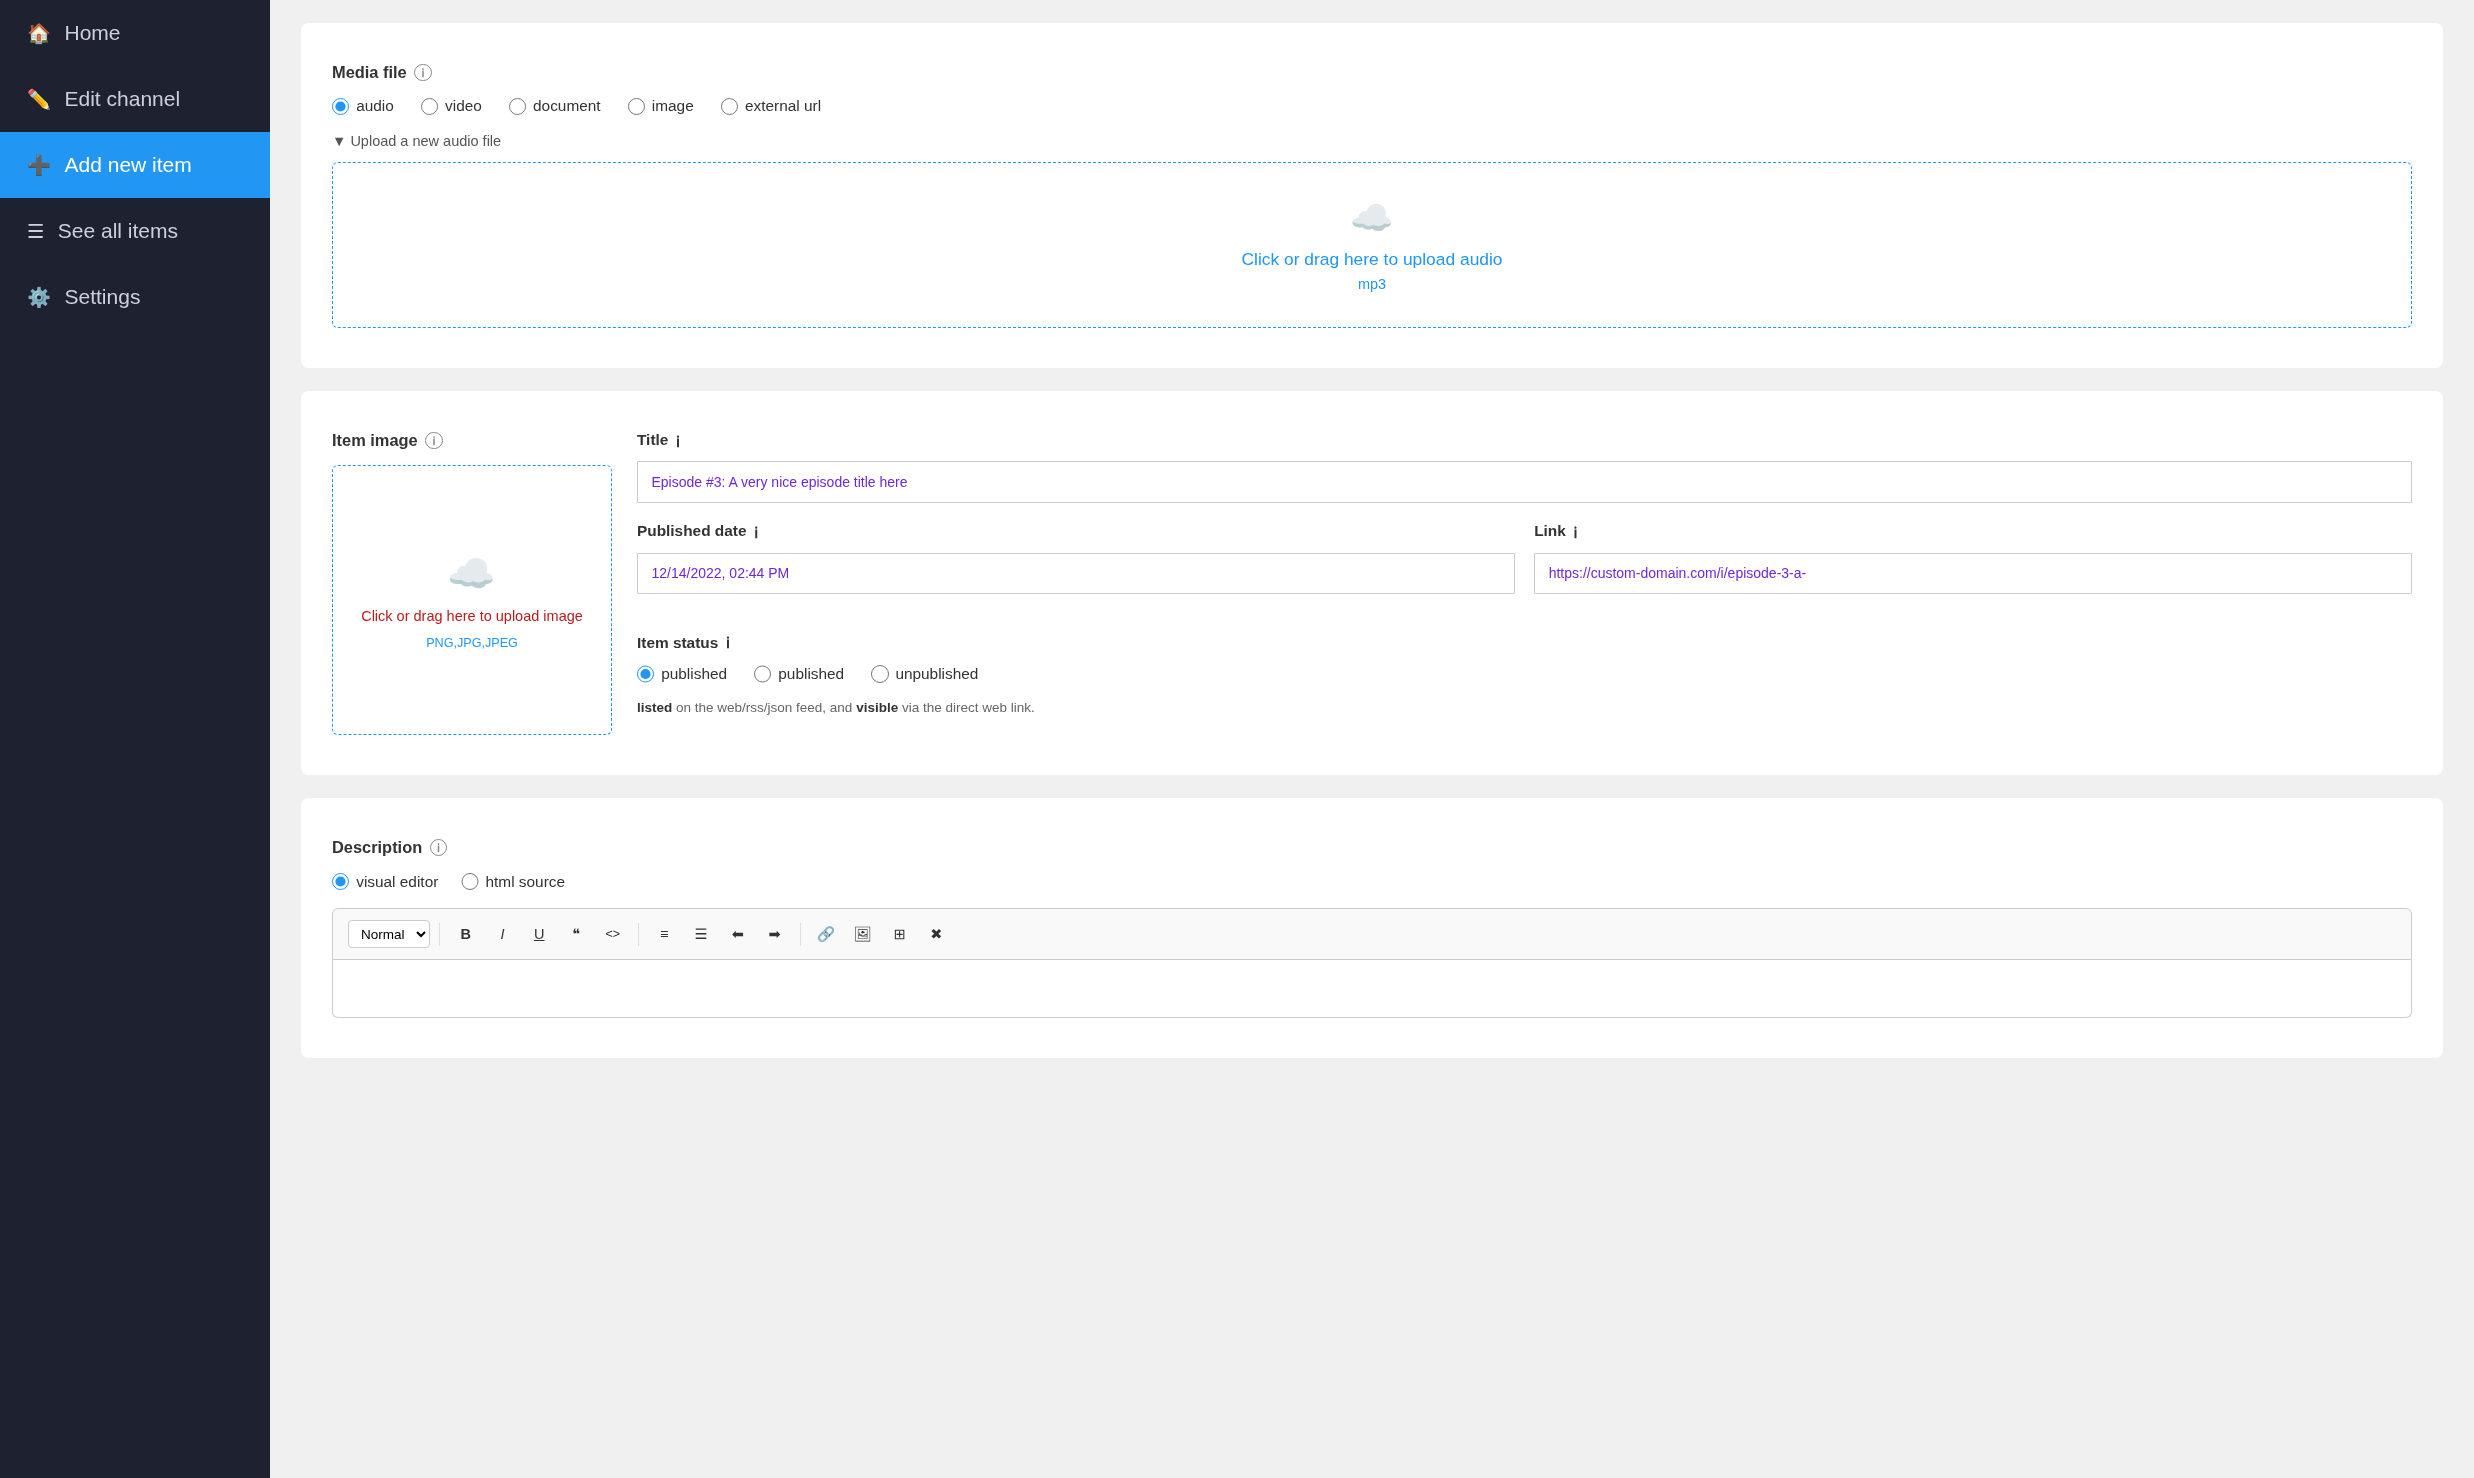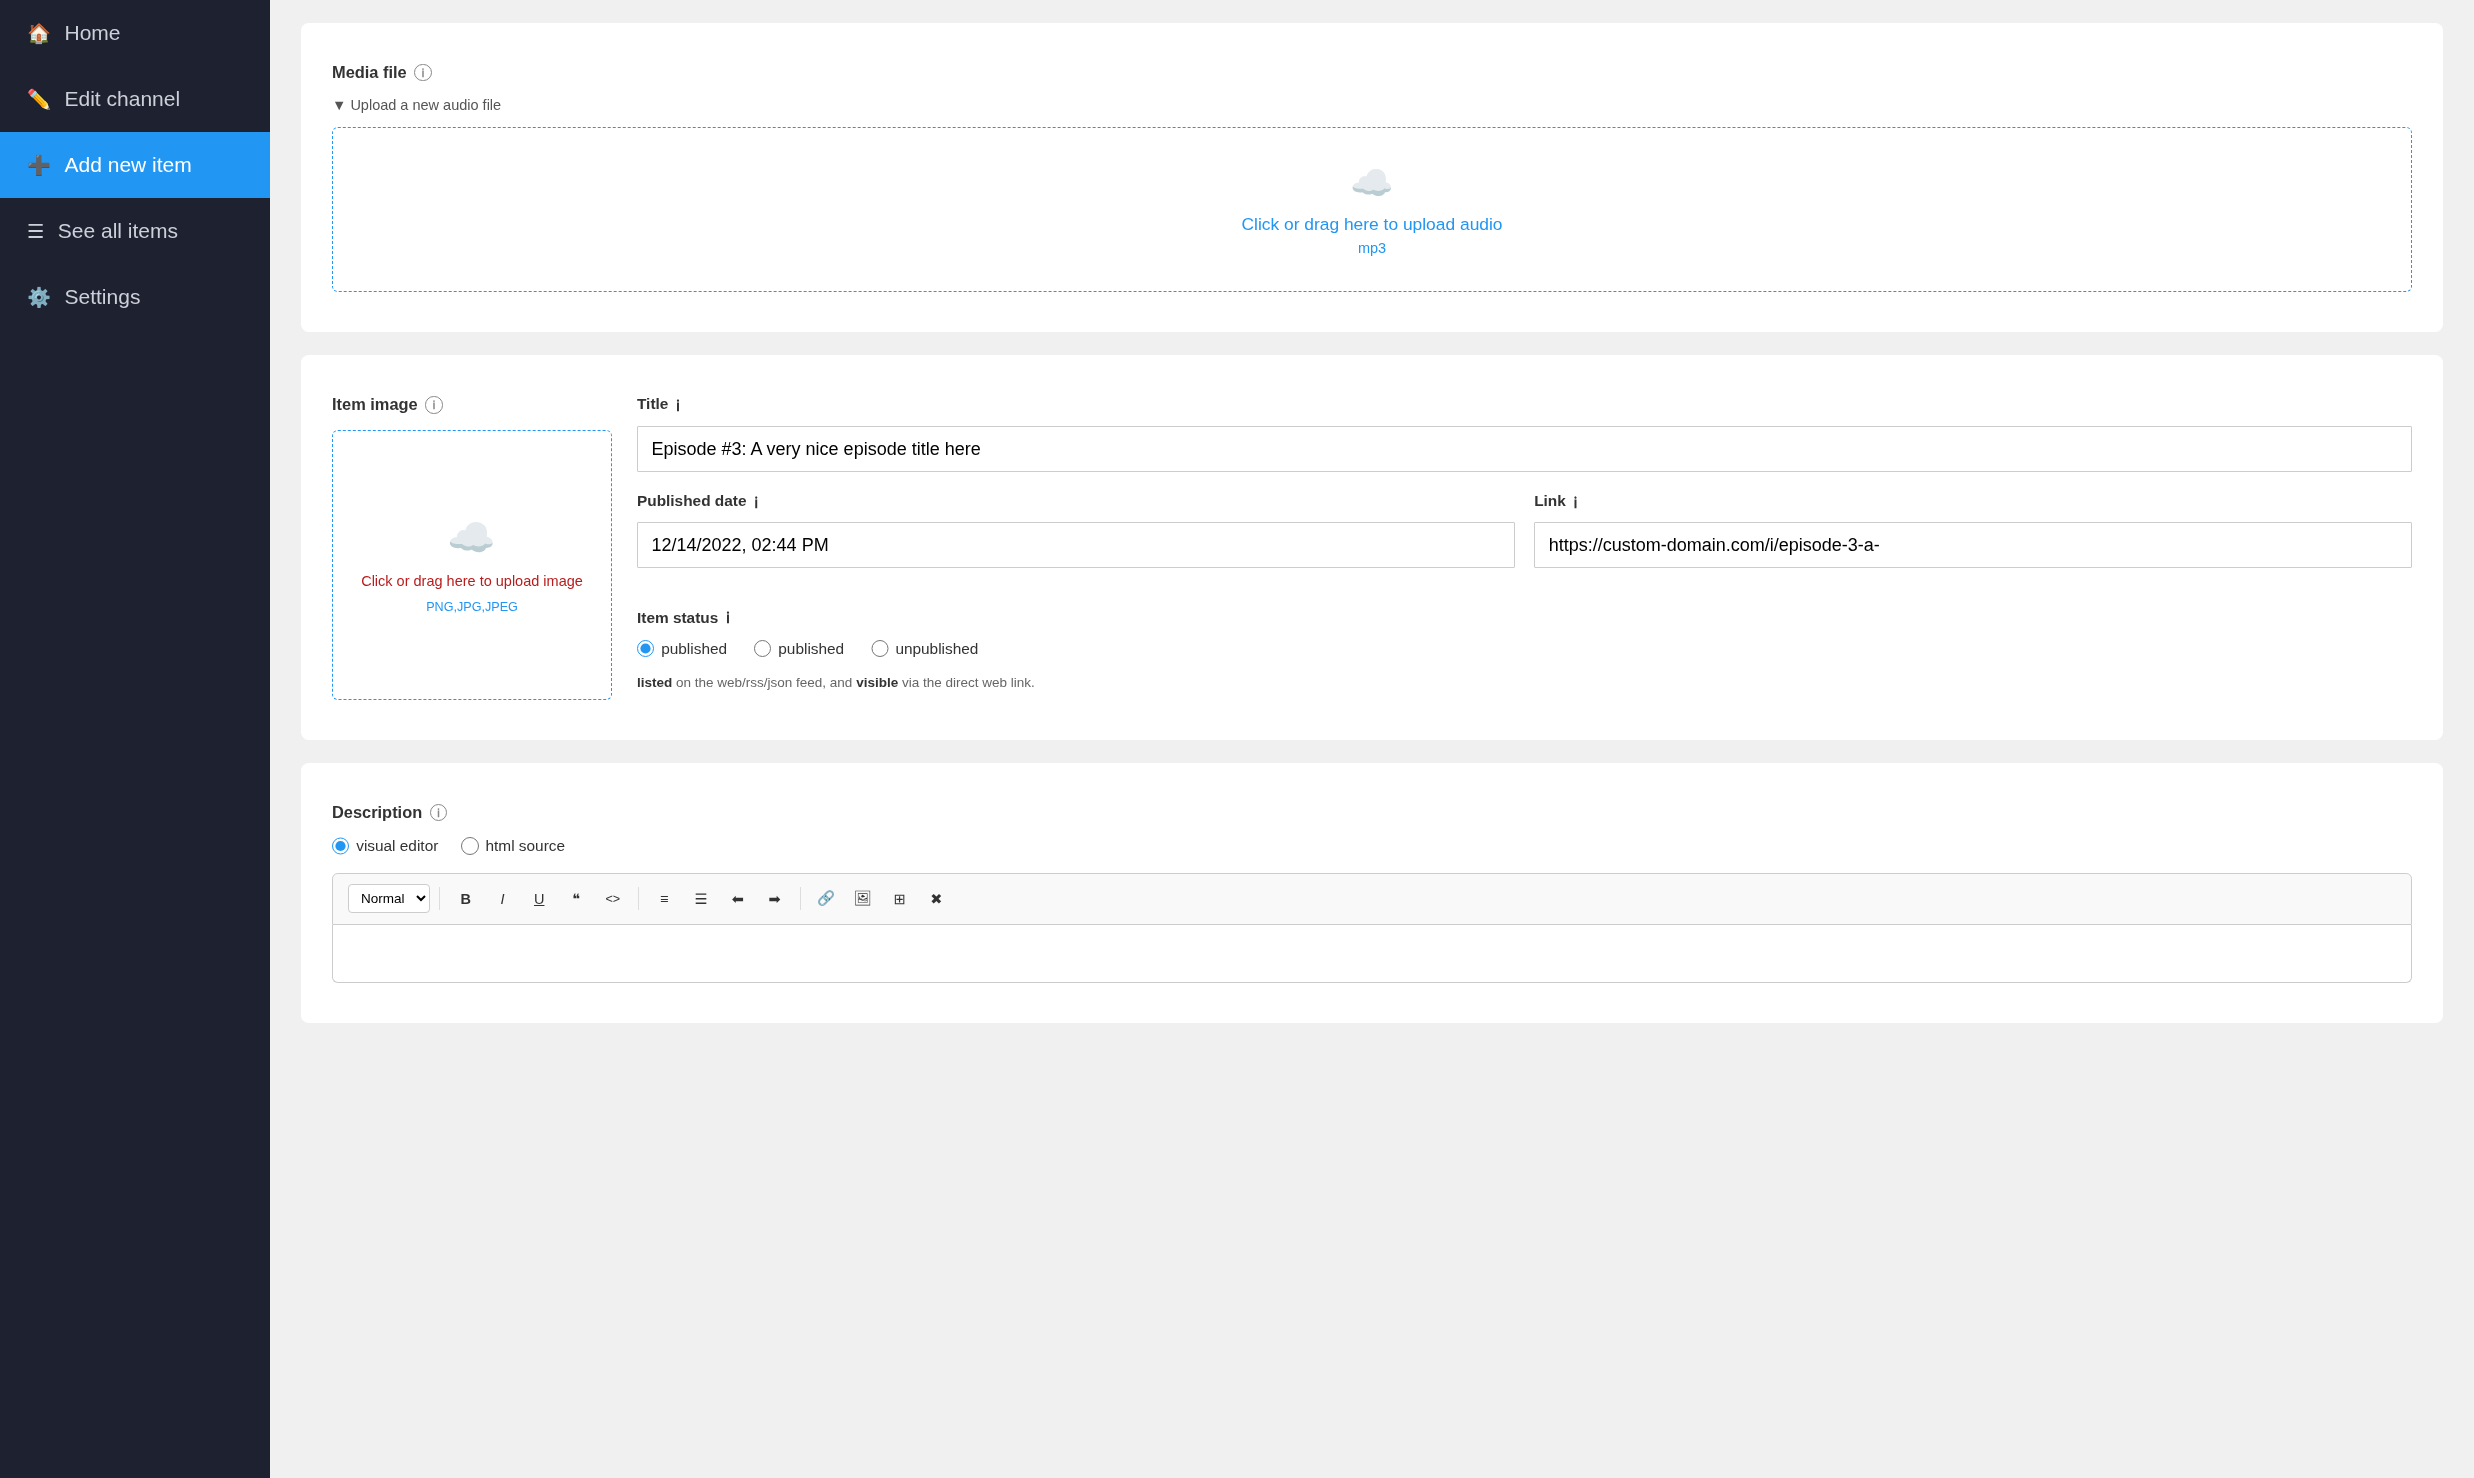--- a/index.html
+++ b/index.html
@@ -154,22 +154,22 @@
       display: flex;
       align-items: flex-start;
       gap: 7.7px;
       margin-bottom: 9.7px;
     }
     .form-input {
       width: 100%;
       padding: 11.6px 13.5px;
       border: 1.4px solid #ccc;
       border-radius: 1px;
-      font-size: 18px;
-      color: #000000;
+      font-size: 14px;
+      color: #6d28d9;
       outline: none;
     }
 
     .date-link-row {
       display: grid;
       grid-template-columns: 1fr 1fr;
       gap: 19.3px;
       margin-bottom: 19.3px;
     }
 
@@ -267,20 +267,42 @@
     <span>Settings</span>
   </div>
 </nav>
 
 <main class="main">
 
   <div class="card">
     <div class="section-label">
       <span>Media file</span>
       <span class="info-icon">ℹ</span>
+    </div>
+    <div class="radio-group">
+      <label class="radio-label">
+        <input type="radio" name="media_type" checked="" style="">
+        <span>audio</span>
+      </label>
+      <label class="radio-label">
+        <input type="radio" name="media_type" style="">
+        <span>video</span>
+      </label>
+      <label class="radio-label">
+        <input type="radio" name="media_type" style="">
+        <span>document</span>
+      </label>
+      <label class="radio-label">
+        <input type="radio" name="media_type" style="">
+        <span>image</span>
+      </label>
+      <label class="radio-label">
+        <input type="radio" name="media_type" style="">
+        <span>external url</span>
+      </label>
     </div>
     <div class="collapse-header">
       <span>Upload a new audio file</span>
     </div>
     <div class="upload-area">
       <div class="upload-icon">☁️</div>
       <div class="upload-text">Click or drag here to upload audio</div>
       <div class="upload-sub">mp3</div>
     </div>
   </div>

